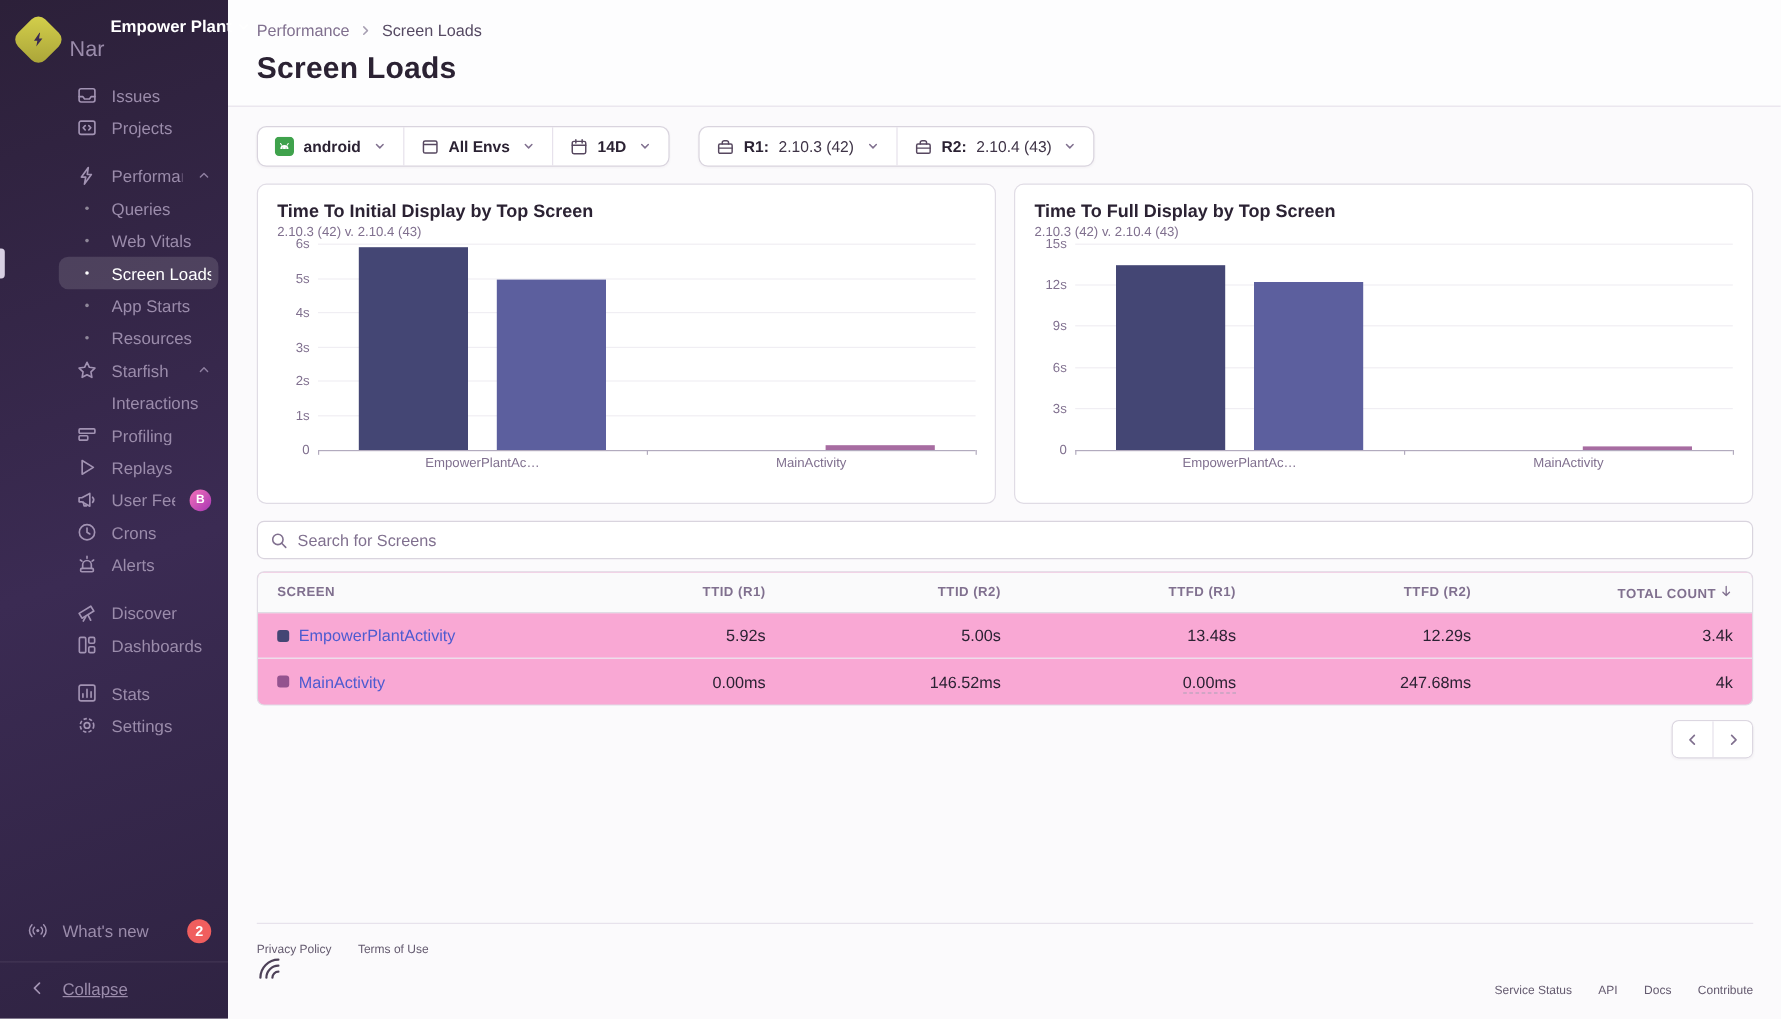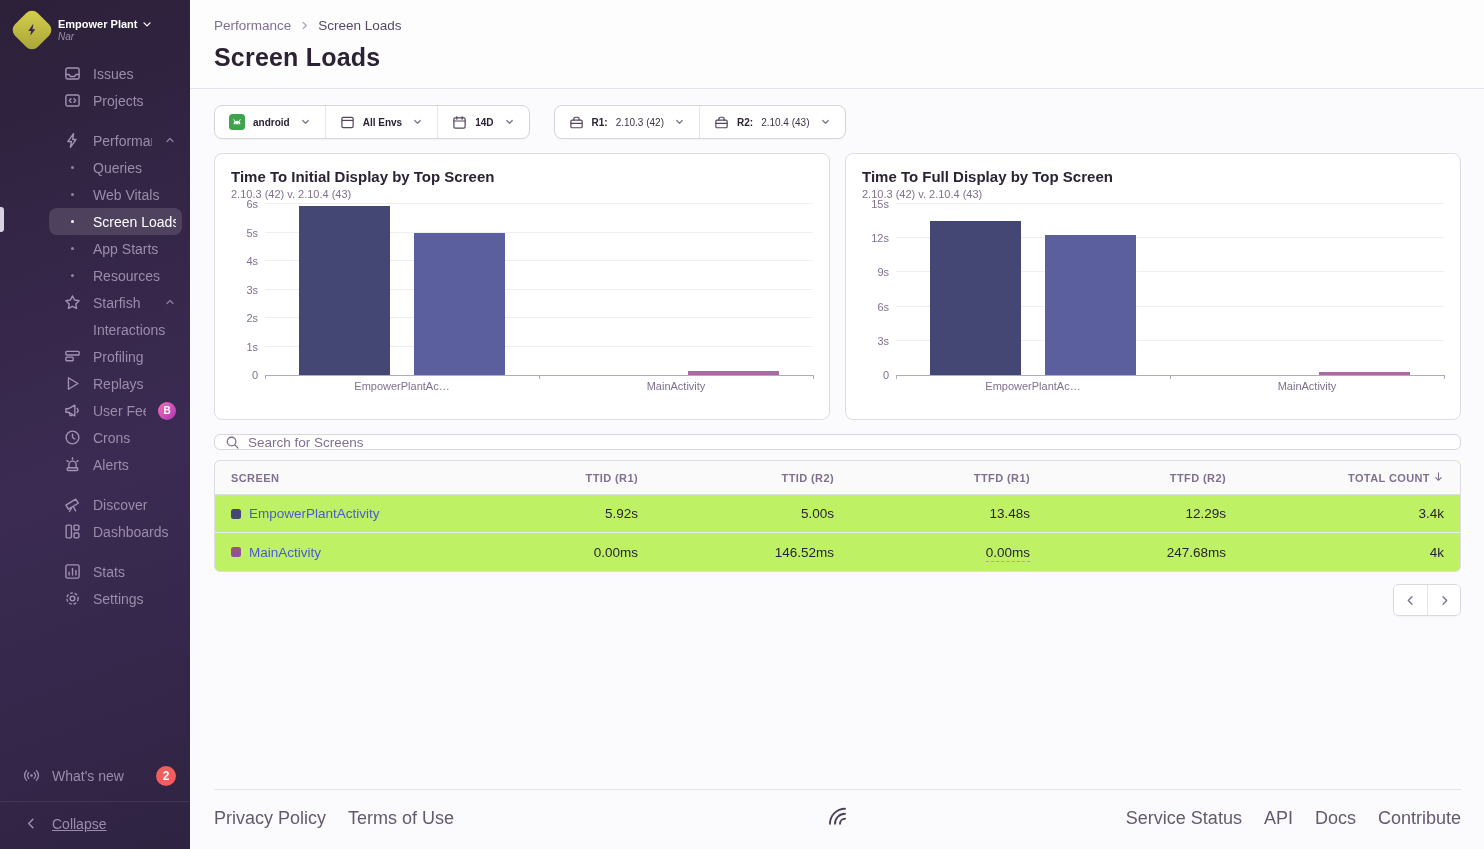--- a/index.html
+++ b/index.html
@@ -4,22 +4,22 @@
 <style>
   * { margin:0; padding:0; box-sizing:border-box; }
   html,body { width:1484px; height:849px; overflow:hidden; }
   body { font-family:"Liberation Sans","DejaVu Sans",sans-serif; color:#2b2233; background:#fbfafc; display:flex; }
 
   
   .sidebar { width:190px; min-width:190px; height:100%; background:linear-gradient(160deg,#2c2039 0%,#3b2b53 55%,#2f2342 100%); color:#9b8cab; display:flex; flex-direction:column; padding:14px 0 12px; position:relative; }
   .org-header { display:flex; align-items:center; gap:10px; padding:0 16px 14px; }
   .logo-diamond { width:32px; height:32px; min-width:32px; border-radius:8px; background:linear-gradient(135deg,#d6d24c,#a8a238); transform:rotate(45deg); display:flex; align-items:center; justify-content:center; }
   .logo-diamond svg { transform:rotate(-45deg); }
-  .org-name { color:#fff; font-weight:700; font-size:11px; display:flex; align-items:center; gap:4px; white-space:nowrap; }
-  .org-sub { color:#9b8cab; font-size:10px; margin-top:1px;font-style:italic; }
+  .org-name { color:#fff; font-weight:700; font-size:14px; display:flex; align-items:center; gap:4px; white-space:nowrap;margin-left:34px; }
+  .org-sub { color:#9b8cab; font-size:18px; margin-top:1px; }
   nav { flex:0 0 auto; }
   .nav-group { margin-top:13px;margin-left:41px; }
   .nav-group:first-child { margin-top:0; }
   .nav-item { height:27px; display:flex; align-items:center; gap:12px; padding:0 14px 0 22px; font-size:14px; cursor:pointer; position:relative; }
   .nav-item .icon { width:18px; min-width:18px; display:flex; justify-content:center; color:#a293b3; }
   .nav-item .lbl { flex:1; white-space:nowrap; overflow:hidden; }
   .nav-item .chev { color:#8e7fa0; }
   .nav-sub { padding-left:22px; }
   .nav-sub .dot { width:18px; min-width:18px; display:flex; justify-content:center; }
   .nav-sub .dot i { width:3px; height:3px; border-radius:50%; background:rgba(255,255,255,.45); }
@@ -36,67 +36,67 @@
   .main { flex:1; display:flex; flex-direction:column; height:100%; background:#fbfafc; }
   .page-header { background:#fdfdfe; padding:18px 24px 16px; border-bottom:1px solid #e7e2ec; }
   .breadcrumb { display:flex; align-items:center; gap:8px; font-size:13.5px; color:#80708f; }
   .breadcrumb .crumb-current { color:#564a63; }
   .page-title { font-size:25px; font-weight:700; color:#2b2233; margin-top:10px; letter-spacing:.2px; }
   .content { flex:1; display:flex; flex-direction:column; padding:16px 23px 0 24px; }
 
   
   .filter-row { display:flex; gap:24px; }
   .seg-group { display:flex; background:#fff; border:1px solid #d9d4de; border-radius:8px; height:34px; box-shadow:0 1px 2px rgba(43,34,51,.04); }
-  .seg-btn { display:flex; align-items:center; gap:8px; padding:0 14px; font-size:10px; font-weight:700; color:#2b2233; cursor:pointer; border-left:1px solid #e7e2ec; }
+  .seg-btn { display:flex; align-items:center; gap:8px; padding:0 14px; font-size:13px; font-weight:700; color:#2b2233; cursor:pointer; border-left:1px solid #e7e2ec; }
   .seg-btn:first-child { border-left:none; }
   .seg-btn .chev { color:#80708f; margin-left:2px; }
   .seg-btn .pfx { font-weight:700; }
   .seg-btn .val { font-weight:400; color:#3e3346; }
 
   
   .charts-row { display:flex; gap:15px; margin-top:14px; }
   .chart-card { flex:1; background:#fff; border:1px solid #e0dce5; border-radius:8px; padding:14px 16px 10px; height:267px; }
   .chart-title { font-size:15px; font-weight:700; color:#2b2233; }
   .chart-sub { font-size:11px; color:#80708f; margin-top:3px; }
   .chart-body { margin-top:4px; position:relative; }
   .chart-plot { position:relative; margin-left:34px; height:172px; border-bottom:1px solid #b2abbe; }
   .gridline { position:absolute; left:0; right:0; height:1px; background:#f0eef3; }
   .ytick { position:absolute; right:calc(100% + 7px); transform:translateY(50%); font-size:11px; color:#80708f; white-space:nowrap; }
   .bar { position:absolute; bottom:0; }
   .xtick-mark { position:absolute; top:100%; width:1px; height:4px; background:#b2abbe; }
   .xlabels { position:relative; margin-left:34px; height:18px; margin-top:4px; }
   .xlabel { position:absolute; transform:translateX(-50%); font-size:11px; color:#80708f; white-space:nowrap; }
 
   
-  .search-bar { margin-top:14px; height:16px; background:#fff; border:1px solid #d9d4de; border-radius:6px; display:flex; align-items:center; padding:0 10px; gap:8px; color:#80708f; }
+  .search-bar { margin-top:14px; height:32px; background:#fff; border:1px solid #d9d4de; border-radius:6px; display:flex; align-items:center; padding:0 10px; gap:8px; color:#80708f; }
   .search-bar input { border:none; outline:none; flex:1; font-size:13.5px; font-family:inherit; color:#2b2233; background:transparent; }
   .search-bar input::placeholder { color:#80708f; }
 
   
-  .table-card { margin-top:10px; background:#bef264; border:1px solid #e0dce5; border-radius:6px; overflow:hidden; }
+  .table-card { margin-top:10px; background:#f9a8d4; border:1px solid #e0dce5; border-radius:6px; overflow:hidden; }
   .t-row { display:grid; grid-template-columns:minmax(0,1fr) 196px 196px 196px 196px 218px; align-items:center; }
   .t-head { background:#fafafb; border-bottom:1px solid #e0dce5; height:34px; }
   .t-head .t-cell { font-size:11px; font-weight:700; color:#80708f; letter-spacing:.4px; text-transform:uppercase; }
   .t-cell { padding:0 16px; text-align:right; font-size:13.5px; }
   .t-cell.first { text-align:left; display:flex; align-items:center; gap:8px; }
   .t-body-row { height:38px; border-bottom:1px solid #eceaf0; }
   .t-body-row:last-child { border-bottom:none; }
   .swatch { width:10px; height:10px; border-radius:2.5px; display:inline-block; }
   .screen-link { color:#4d5bd0; cursor:pointer; }
   .dashed-u { border-bottom:1px dashed #aaa1b5; padding-bottom:1px; }
   .sort-arrow { margin-left:3px; }
 
   
   .pag-row { display:flex; justify-content:flex-end; margin-top:12px; }
   .pag-group { display:flex; border:1px solid #dcd7e1; border-radius:6px; overflow:hidden; background:#fff; box-shadow:0 1px 2px rgba(43,34,51,.04); }
   .pag-btn { width:33px; height:30px; display:flex; align-items:center; justify-content:center; color:#80708f; cursor:pointer; background:#fff; }
   .pag-btn + .pag-btn { border-left:1px solid #e7e2ec; }
 
   
-  .footer { margin-top:auto; border-top:1px solid #e7e2ec; display:flex; align-items:center; padding:16px 0 18px; font-size:18px; color:#645a6f; }
+  .footer { margin-top:auto; border-top:1px solid #e7e2ec; display:flex; padding:16px 0 18px; font-size:10px; color:#645a6f;flex-direction:column; }
   .footer-left,.footer-right { display:flex; gap:22px; flex:1; }
   .footer-right { justify-content:flex-end; }
   .footer a { color:#645a6f; text-decoration:none; cursor:pointer; }
   .footer-logo { color:#4d4158; flex:0 0 auto; }
 </style>
 </head>
 <body>
 
 <aside class="sidebar">
   <div class="edge-notch"></div>

